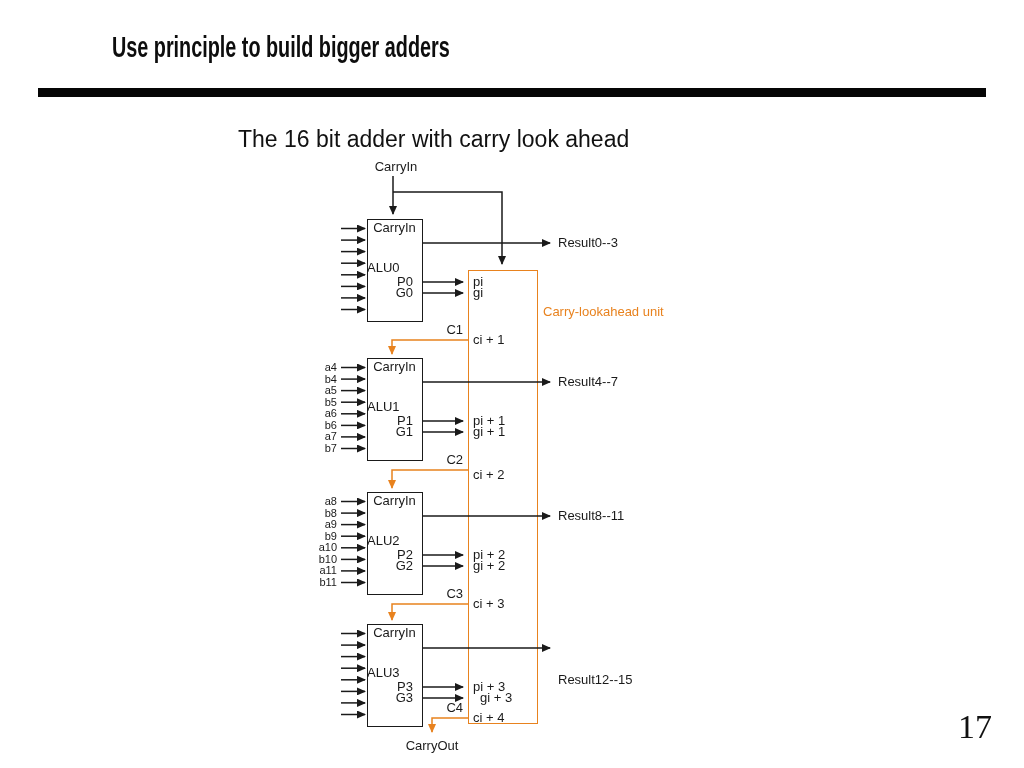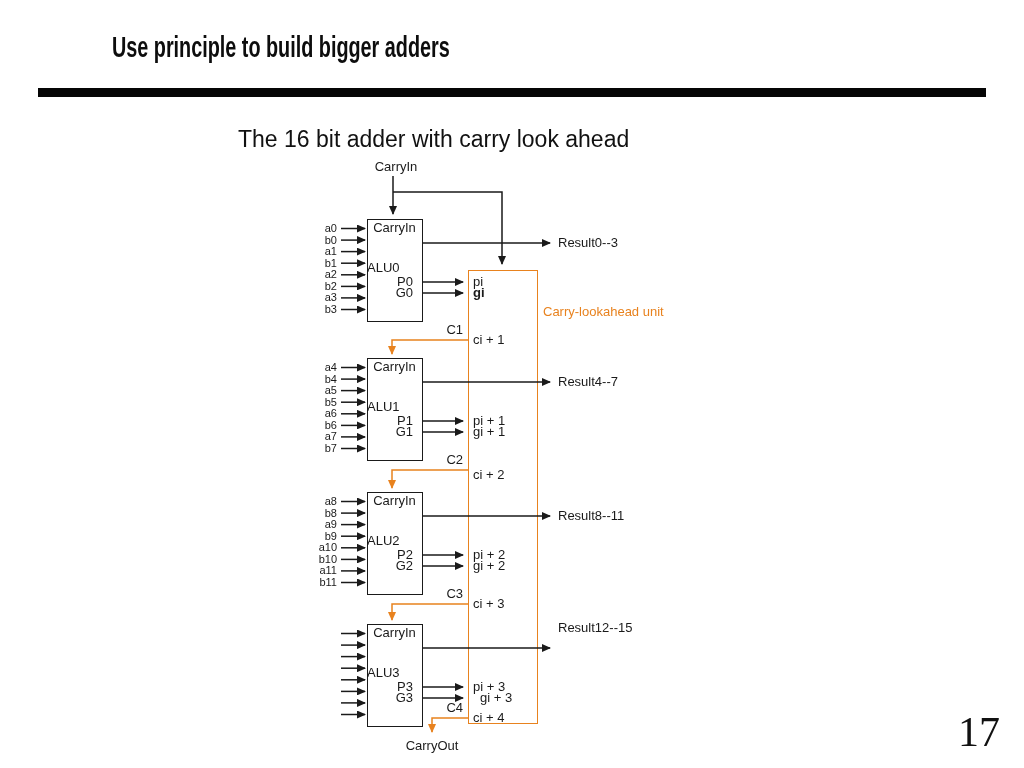--- a/index.html
+++ b/index.html
@@ -3,21 +3,21 @@
 <meta charset="utf-8">
 <style>
   html,body{margin:0;padding:0;background:#fff;}
   .slide{position:relative;width:1024px;height:768px;background:#ffffff;overflow:hidden;
          font-family:"Liberation Sans",sans-serif;color:#1a1a1a;}
   .title{position:absolute;left:112px;top:30px;font-size:30px;font-weight:bold;color:#0d0d0d;
          white-space:nowrap;transform:scaleX(0.66);transform-origin:left top;}
   .rule{position:absolute;left:38px;top:88px;width:948px;height:9px;background:#050505;}
   .subtitle{position:absolute;left:238px;top:126px;font-size:23px;color:#111;white-space:nowrap;}
   .pagenum{position:absolute;left:958px;top:708px;font-family:"Liberation Serif",serif;
-           font-size:42px;color:#111;}
+           font-size:34px;color:#111;}
   .lbl{position:absolute;font-size:13px;line-height:12px;height:12px;white-space:nowrap;color:#1a1a1a;z-index:4;}
   .box{position:absolute;left:367px;width:56px;border:1.5px solid #1a1a1a;box-sizing:border-box;
        background:transparent;z-index:1;}
   .obox{position:absolute;left:468px;top:270px;width:70px;height:454px;border:1.5px solid #E8821E;
         box-sizing:border-box;z-index:1;}
   .cin{left:367px;width:55px;text-align:center;}
   .alu-name{left:367px;width:41px;text-align:left;}
   .pg{left:367px;width:46px;text-align:right;}
   .inp-col{position:absolute;left:295px;width:42px;display:flex;flex-direction:column;
            justify-content:space-between;text-align:right;z-index:4;}
@@ -123,33 +123,23 @@
   </svg>
 
   <div class="lbl ctr" style="left:356px;top:161px;width:80px;">CarryIn</div>
   <div class="lbl ctr" style="left:392px;top:740px;width:80px;">CarryOut</div>
   <div class="lbl orange" style="left:543px;top:306px;">Carry-lookahead unit</div>
 
   <div class="lbl cin" style="top:222px;">CarryIn</div>
   <div class="lbl alu-name" style="top:262px;">ALU0</div>
   <div class="lbl pg" style="top:276px;">P0</div>
   <div class="lbl pg" style="top:287px;">G0</div>
-  <div class="inp-col" style="top:223px;height:92px;">
-    <div class="inp">a0</div>
-    <div class="inp">b0</div>
-    <div class="inp">a1</div>
-    <div class="inp">b1</div>
-    <div class="inp">a2</div>
-    <div class="inp">b2</div>
-    <div class="inp">a3</div>
-    <div class="inp">b3</div>
-  </div>
   <div class="lbl result" style="top:237px;">Result0--3</div>
   <div class="lbl pilabel" style="top:276px;">pi</div>
-  <div class="lbl pilabel" style="top:287px;font-weight:bold;">gi</div>
+  <div class="lbl pilabel" style="top:287px;">gi</div>
 
   <div class="lbl cin" style="top:361px;">CarryIn</div>
   <div class="lbl alu-name" style="top:401px;">ALU1</div>
   <div class="lbl pg" style="top:415px;">P1</div>
   <div class="lbl pg" style="top:426px;">G1</div>
   <div class="inp-col" style="top:362px;height:92px;justify-content:space-between;">
     <div class="inp">a4</div>
     <div class="inp">b4</div>
     <div class="inp">a5</div>
     <div class="inp">b5</div>
@@ -177,21 +167,21 @@
     <div class="inp">b11</div>
   </div>
   <div class="lbl result" style="top:510px;">Result8--11</div>
   <div class="lbl pilabel" style="top:549px;">pi + 2</div>
   <div class="lbl pilabel" style="top:560px;">gi + 2</div>
 
   <div class="lbl cin" style="top:627px;">CarryIn</div>
   <div class="lbl alu-name" style="top:667px;">ALU3</div>
   <div class="lbl pg" style="top:681px;">P3</div>
   <div class="lbl pg" style="top:692px;">G3</div>
-  <div class="lbl result" style="top:622px;">Result12--15</div>
+  <div class="lbl result" style="top:674px;">Result12--15</div>
   <div class="lbl pilabel" style="top:681px;">pi + 3</div>
   <div class="lbl pilabel" style="top:692px;margin-left:7px;">gi + 3</div>
 
   <div class="lbl clabel" style="top:324px;">C1</div>
   <div class="lbl cilabel" style="top:334px;">ci + 1</div>
   <div class="lbl clabel" style="top:454px;">C2</div>
   <div class="lbl cilabel" style="top:469px;">ci + 2</div>
   <div class="lbl clabel" style="top:588px;">C3</div>
   <div class="lbl cilabel" style="top:598px;">ci + 3</div>
   <div class="lbl clabel" style="top:702px;">C4</div>

